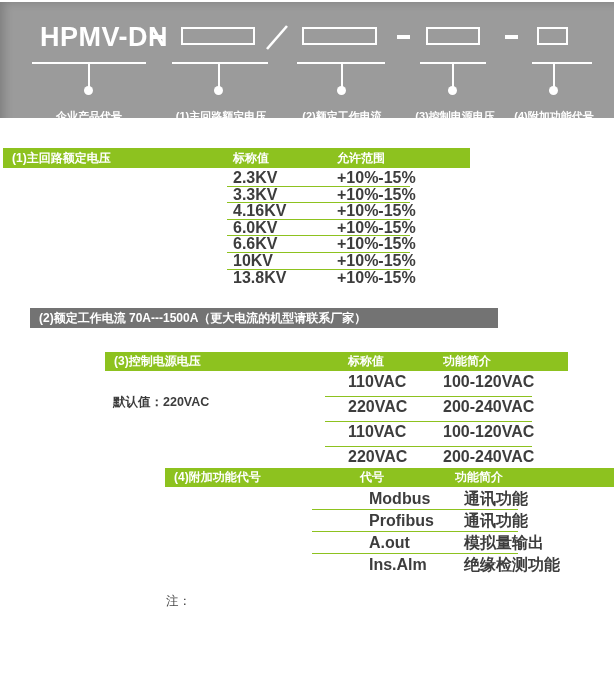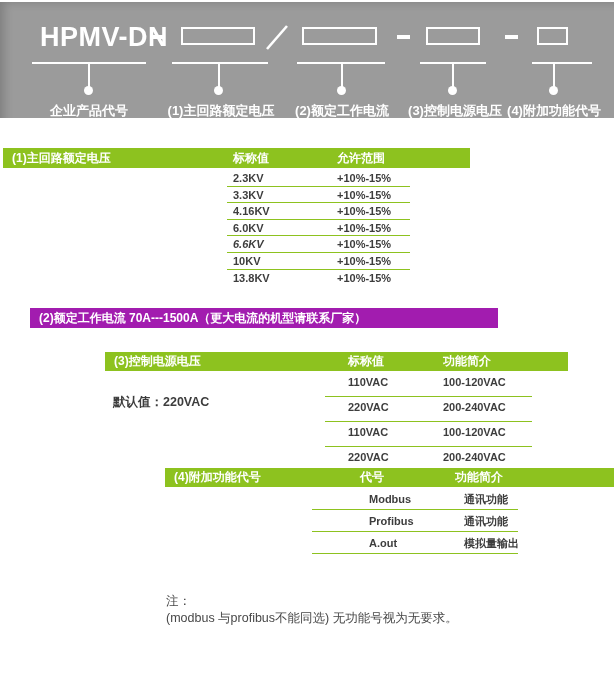--- a/index.html
+++ b/index.html
@@ -10,43 +10,43 @@
   .banner{position:absolute;left:0;top:2px;width:614px;height:116px;background:#9b9b9b;
           box-shadow:inset 12px 8px 10px -8px rgba(0,0,0,0.18);}
   .brand{position:absolute;left:40px;top:20px;color:#ffffff;font-size:27px;font-weight:bold;
          letter-spacing:0.5px;white-space:nowrap;}
   .mbox{position:absolute;top:25px;height:18px;border:2px solid #ffffff;box-sizing:border-box;}
   .mdash{position:absolute;top:33px;height:3.5px;background:#ffffff;}
   .slashwrap{position:absolute;left:263px;top:22px;width:28px;height:27px;}
   .bracket-line{position:absolute;top:60px;height:1.5px;background:#ffffff;}
   .bracket-drop{position:absolute;top:60px;width:1.5px;height:25px;background:#ffffff;}
   .bracket-dot{position:absolute;top:84px;width:9px;height:9px;border-radius:50%;background:#ffffff;}
-  .sec-label{position:absolute;top:100px;width:162px;text-align:center;color:#ffffff;
-             font-size:13px;font-weight:bold;white-space:nowrap;}
+  .sec-label{position:absolute;top:107px;width:162px;text-align:center;color:#ffffff;
+             font-size:11px;font-weight:bold;white-space:nowrap;}
 
   
   .ghead{position:absolute;height:20px;background:#8dc21f;color:#ffffff;font-size:12px;
          font-weight:bold;line-height:20px;box-sizing:border-box;}
   .ghead .title{position:absolute;left:9px;top:0;white-space:nowrap;}
   .ghead .col{position:absolute;top:0;white-space:nowrap;}
 
   
   .rows{position:absolute;}
   .row{position:relative;box-sizing:border-box;}
   .row.sep{border-bottom:1.5px solid #8dc21f;}
-  .cell{position:absolute;top:0;font-size:11px;font-weight:600;color:#3d3d3d;white-space:nowrap;}
+  .cell{position:absolute;top:0;font-size:16px;font-weight:600;color:#3d3d3d;white-space:nowrap;}
 
   .t1-rows{left:227px;top:170px;width:183px;}
   .t1-rows .row{height:16.6px;line-height:16.6px;}
   .t3-rows{left:325px;top:372px;width:207px;}
   .t3-rows .row{height:25px;line-height:20.4px;}
   .t4-rows{left:312px;top:488px;width:206px;}
   .t4-rows .row{height:22px;line-height:22px;}
 
-  .gbar{position:absolute;left:30px;top:308px;width:468px;height:20px;background:#a21caf;
+  .gbar{position:absolute;left:30px;top:308px;width:468px;height:20px;background:#737373;
         color:#ffffff;font-size:12px;font-weight:bold;line-height:20px;padding-left:9px;
         box-sizing:border-box;white-space:nowrap;}
 
   .default-val{position:absolute;left:113px;top:394px;font-size:12.5px;font-weight:bold;
                color:#3d3d3d;white-space:nowrap;}
 
   
   .notes{position:absolute;left:166px;top:593px;font-size:12.5px;line-height:16.8px;
          color:#474747;white-space:nowrap;}
 </style>
@@ -131,21 +131,21 @@
     </div>
     <div class="row sep">
       <span class="cell" style="left:6px;">4.16KV</span>
       <span class="cell" style="left:110px;">+10%-15%</span>
     </div>
     <div class="row sep">
       <span class="cell" style="left:6px;">6.0KV</span>
       <span class="cell" style="left:110px;">+10%-15%</span>
     </div>
     <div class="row sep">
-      <span class="cell" style="left:6px;font-style:italic;">6.6KV</span>
+      <span class="cell" style="left:6px;">6.6KV</span>
       <span class="cell" style="left:110px;">+10%-15%</span>
     </div>
     <div class="row sep">
       <span class="cell" style="left:6px;">10KV</span>
       <span class="cell" style="left:110px;">+10%-15%</span>
     </div>
     <div class="row">
       <span class="cell" style="left:6px;">13.8KV</span>
       <span class="cell" style="left:110px;">+10%-15%</span>
     </div>
@@ -189,20 +189,23 @@
       <span class="cell" style="left:152px;">通讯功能</span>
     </div>
     <div class="row sep">
       <span class="cell" style="left:57px;">Profibus</span>
       <span class="cell" style="left:152px;">通讯功能</span>
     </div>
     <div class="row sep">
       <span class="cell" style="left:57px;text-align:right;">A.out</span>
       <span class="cell" style="left:152px;">模拟量输出</span>
     </div>
+    <div class="row">
+      <span class="cell" style="left:57px;">Ins.Alm</span>
+      <span class="cell" style="left:152px;">绝缘检测功能</span>
+    </div>
   </div>
 
   <div class="notes">
     <div>注：</div>
-    <div>(modbus 与profibus不能同选) 无功能号视为无要求。</div>
   </div>
 
 </div>
 
 </body></html>

